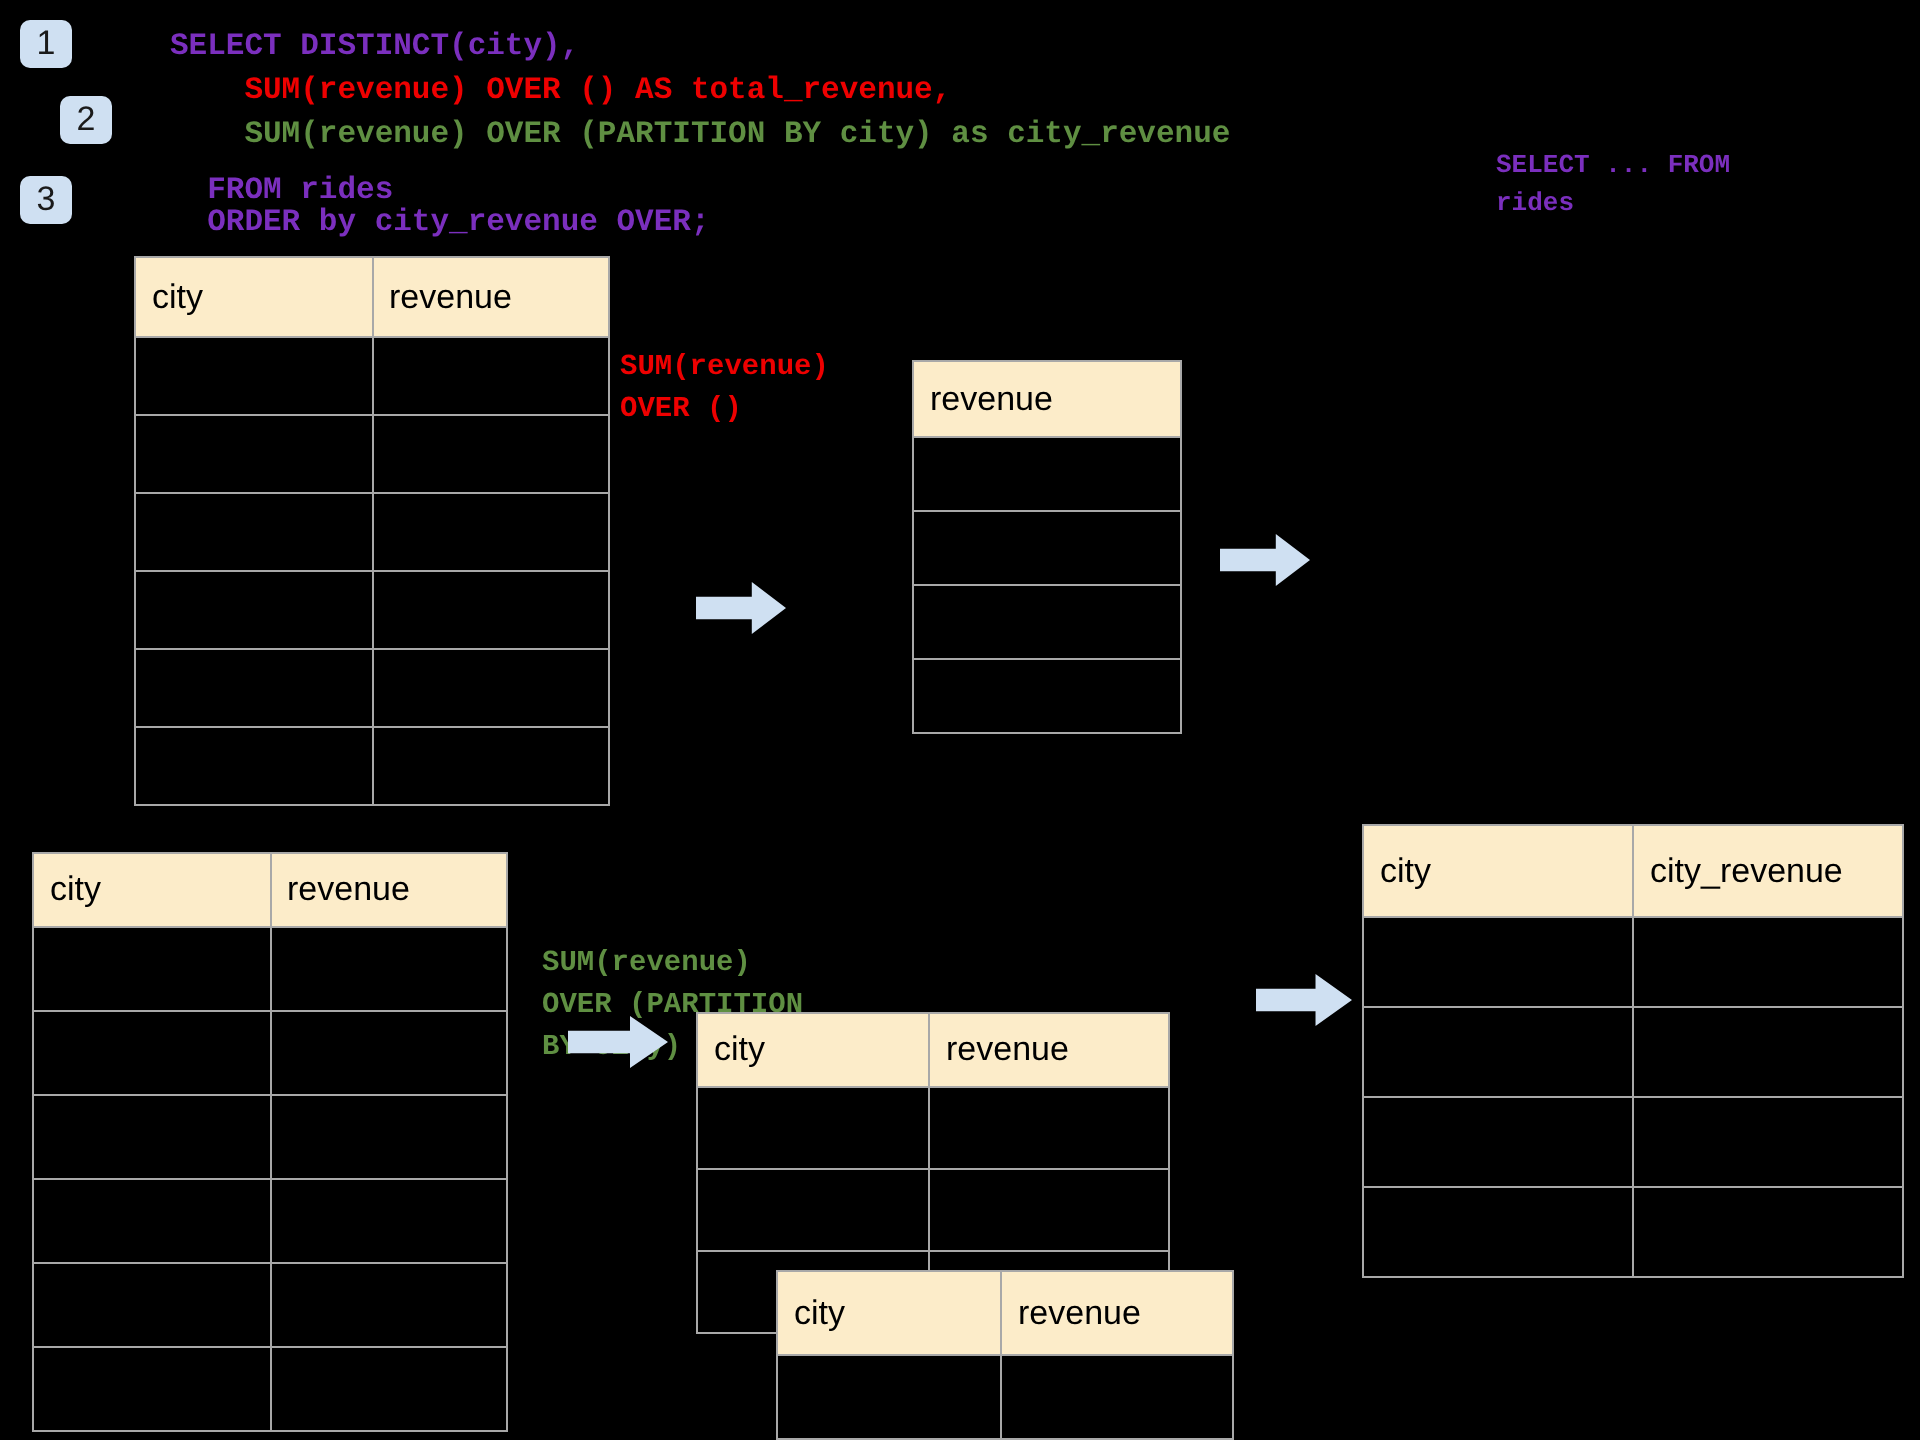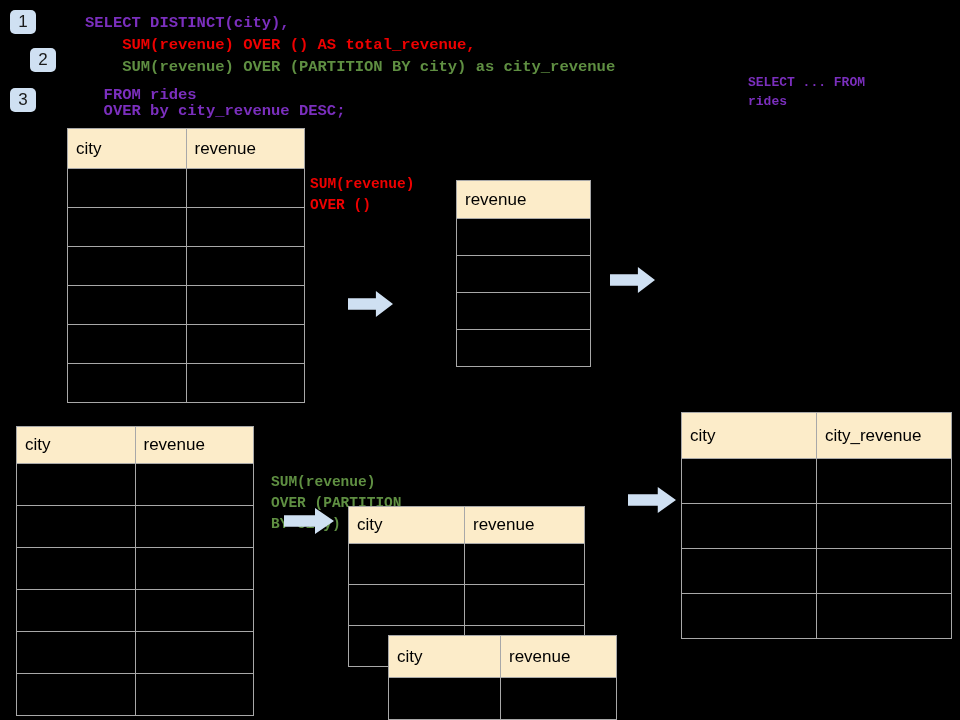--- a/index.html
+++ b/index.html
@@ -93,21 +93,21 @@
 <div id="stage">
 
   <div class="badge" style="left: 10px; top: 10px;">1</div>
   <div class="badge" style="left: 30px; top: 48px;">2</div>
   <div class="badge" style="left: 10px; top: 88px;">3</div>
 
   <div class="code c-purple" style="left: 85px; top: 12px; text-align: center;">SELECT DISTINCT(city),</div>
   <div class="code c-red" style="left: 85px; top: 34px;">    SUM(revenue) OVER () AS total_revenue,</div>
   <div class="code c-green" style="left: 85px; top: 56px;">    SUM(revenue) OVER (PARTITION BY city) as city_revenue</div>
   <div class="code c-purple" style="left: 85px; top: 84px;">  FROM rides</div>
-  <div class="code c-purple" style="left: 85px; top: 100px;">  OVER by city_revenue DESC;</div>
+  <div class="code c-purple" style="left: 85px; top: 100px;">  ORDER by city_revenue OVER;</div>
 
   <div class="anno small c-purple" style="left: 748px; top: 37px;">SELECT ... FROM
 rides</div>
   <div class="anno c-red" style="left: 310px; top: 138px;">SUM(revenue)
 OVER ()</div>
   <div class="anno c-green" style="left: 271px; top: 436px;">SUM(revenue)
 OVER (PARTITION
 BY city)</div>
 
   <div id="shapes">

